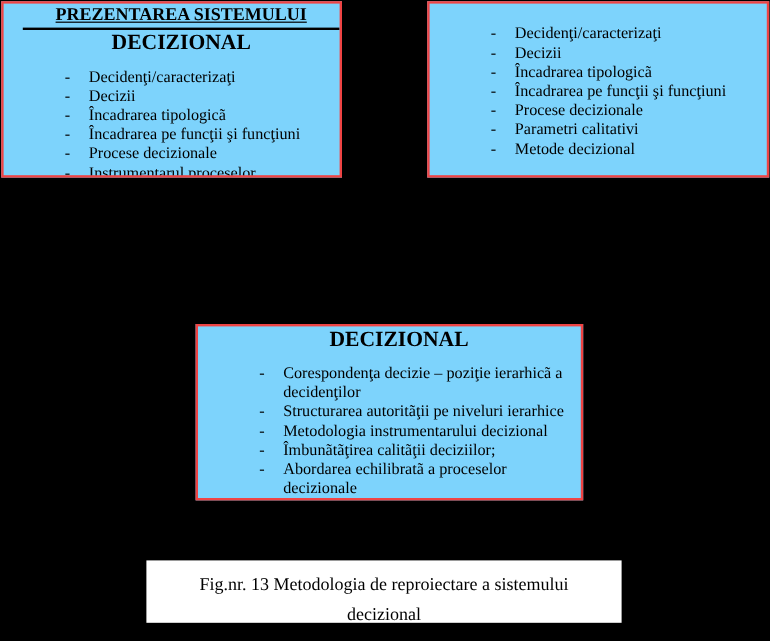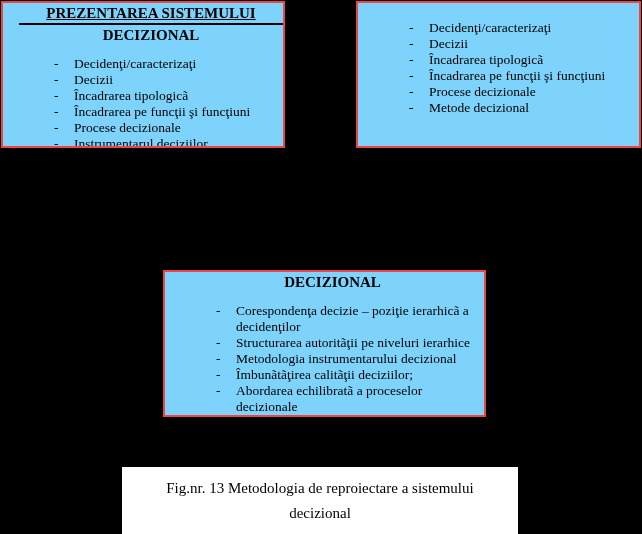--- a/index.html
+++ b/index.html
@@ -30,21 +30,21 @@
     font-weight:bold;
     font-size:15px;
     line-height:20px;
     white-space:nowrap;
     overflow:hidden;
   }
   .box-header .u{text-decoration:underline;}
   .box-subtitle{
     text-align:center;
     font-weight:bold;
-    font-size:15px;
+    font-size:18px;
     line-height:17px;
     margin-top:2px;
   }
 
   .box-list{
     list-style:none;
     margin:12px 0 0 0;
     padding:0;
     font-size:13.5px;
     line-height:16px;
@@ -56,21 +56,21 @@
     padding-right:6px;
   }
   .box-list .dash{
     position:absolute;
     left:35px;top:0;
   }
 
   .caption-box{
     position:absolute;
     left:122px;top:467px;
-    width:396px;height:68px;
+    width:396px;height:52px;
     background:#ffffff;
     box-sizing:border-box;
     text-align:center;
     font-size:15px;
     line-height:25px;
     padding:9px 30px 0 30px;
     overflow:hidden;
   }
 </style>
 </head>
@@ -82,33 +82,33 @@
     <div class="box-header">
       <span class="u">PREZENTAREA SISTEMULUI</span>
     </div>
     <div class="box-subtitle">DECIZIONAL</div>
     <ul class="box-list">
         <li><span class="dash">-</span><span class="li-text">Decidenţi/caracterizaţi</span></li>
         <li><span class="dash">-</span><span class="li-text">Decizii</span></li>
         <li><span class="dash">-</span><span class="li-text">Încadrarea tipologicã</span></li>
         <li><span class="dash">-</span><span class="li-text">Încadrarea pe funcţii şi funcţiuni</span></li>
         <li><span class="dash">-</span><span class="li-text">Procese decizionale</span></li>
-        <li><span class="dash">-</span><span class="li-text">Instrumentarul deciziilor</span></li>
+        <li><span class="dash">-</span><span class="li-text">Instrumentarul proceselor</span></li>
       </ul>
   </div>
 
   <div class="box box-analiza">
 
     <ul class="box-list">
         <li><span class="dash">-</span><span class="li-text">Decidenţi/caracterizaţi</span></li>
         <li><span class="dash">-</span><span class="li-text">Decizii</span></li>
         <li><span class="dash">-</span><span class="li-text">Încadrarea tipologicã</span></li>
         <li><span class="dash">-</span><span class="li-text">Încadrarea pe funcţii şi funcţiuni</span></li>
         <li><span class="dash">-</span><span class="li-text">Procese decizionale</span></li>
-        <li><span class="dash">-</span></li>
+        <li><span class="dash">-</span><span class="li-text">Parametri calitativi</span></li>
         <li><span class="dash">-</span><span class="li-text">Metode decizional</span></li>
       </ul>
   </div>
 
   <div class="box box-reproiectare">
     <div class="box-subtitle">DECIZIONAL</div>
     <ul class="box-list">
         <li><span class="dash">-</span><span class="li-text">Corespondenţa decizie – poziţie ierarhicã a decidenţilor</span></li>
         <li><span class="dash">-</span><span class="li-text">Structurarea autoritãţii pe niveluri ierarhice</span></li>
         <li><span class="dash">-</span><span class="li-text">Metodologia instrumentarului decizional</span></li>

